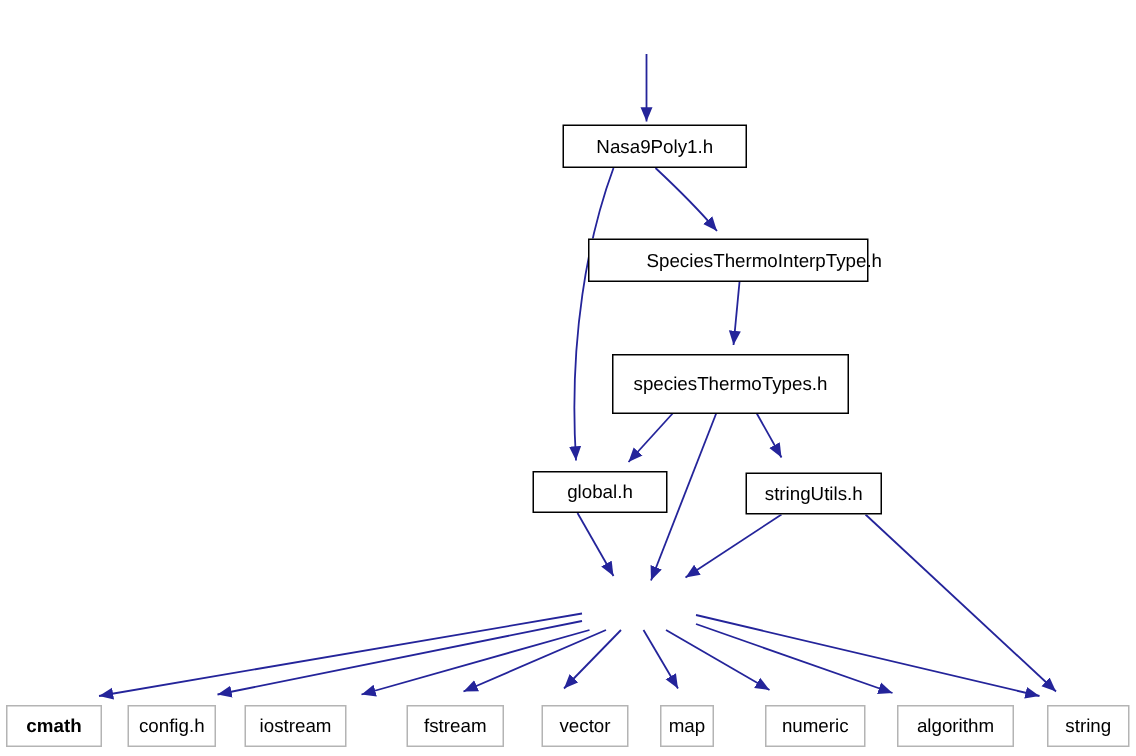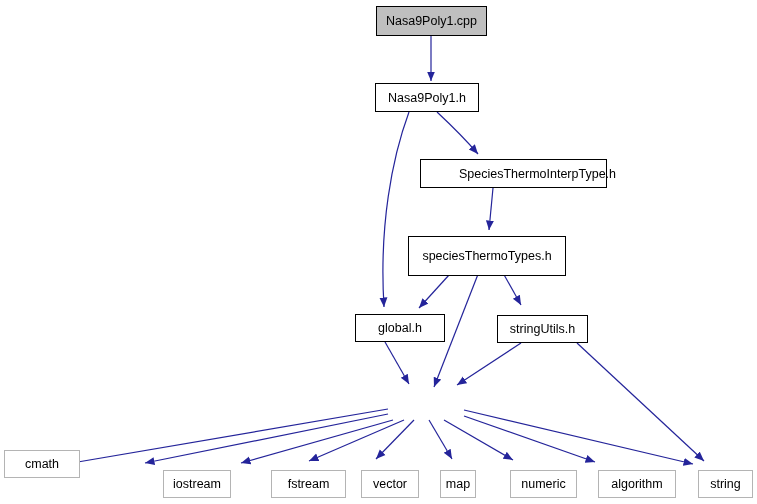--- a/index.html
+++ b/index.html
@@ -68,39 +68,39 @@
     <path class="edge" d="M388,414 L145,463" marker-end="url(#arrow)"></path>
     <path class="edge" d="M393,420 L241,463" marker-end="url(#arrow)"></path>
     <path class="edge" d="M404,420 L309,461" marker-end="url(#arrow)"></path>
     <path class="edge" d="M414,420 L376,459" marker-end="url(#arrow)"></path>
     <path class="edge" d="M429,420 L452,459" marker-end="url(#arrow)"></path>
     <path class="edge" d="M444,420 L513,460" marker-end="url(#arrow)"></path>
     <path class="edge" d="M464,416 L595,462" marker-end="url(#arrow)"></path>
     <path class="edge" d="M464,410 L693,464" marker-end="url(#arrow)"></path>
   </svg>
 
-  <div class="node root" style="left:376px; top:6px; width:111px; height:30px;">Nasa9Poly1.cpp</div>
 
-  <div class="node" style="left:375px; top:83px; width:104px; height:29px;">Nasa9Poly1.h</div>
+  <div class="node" style="left:375px; top:83px; width:123px; height:29px;">Nasa9Poly1.h</div>
 
-  <div class="node" style="left:420px; top:159px; width:187px; height:29px;padding-left:48px;">SpeciesThermoInterpType.h</div>
+  <div class="node" style="left:392px; top:159px; width:187px; height:29px;padding-left:48px;">SpeciesThermoInterpType.h</div>
 
   <div class="node" style="left:408px; top:236px; width:158px; height:40px;">speciesThermoTypes.h</div>
 
   <div class="node" style="left:355px; top:314px; width:90px; height:28px;">global.h</div>
 
   <div class="node" style="left:497px; top:315px; width:91px; height:28px;">stringUtils.h</div>
 
 
-  <div class="node system" style="left:4px; top:450px; width:76px; height:28px;">cmath</div>
+  <div class="node system" style="left:4px; top:470px; width:64px; height:28px;font-weight:bold;">cmath</div>
 
+  <div class="node system" style="left:85px; top:470px; width:59px; height:28px;">config.h</div>
 
   <div class="node system" style="left:163px; top:470px; width:68px; height:28px;">iostream</div>
 
-  <div class="node system" style="left:271px; top:470px; width:75px; height:28px;">fstream</div>
+  <div class="node system" style="left:271px; top:470px; width:65px; height:28px;">fstream</div>
 
   <div class="node system" style="left:361px; top:470px; width:58px; height:28px;">vector</div>
 
   <div class="node system" style="left:440px; top:470px; width:36px; height:28px;">map</div>
 
   <div class="node system" style="left:510px; top:470px; width:67px; height:28px;">numeric</div>
 
   <div class="node system" style="left:598px; top:470px; width:78px; height:28px;">algorithm</div>
 
   <div class="node system" style="left:698px; top:470px; width:55px; height:28px;">string</div>

